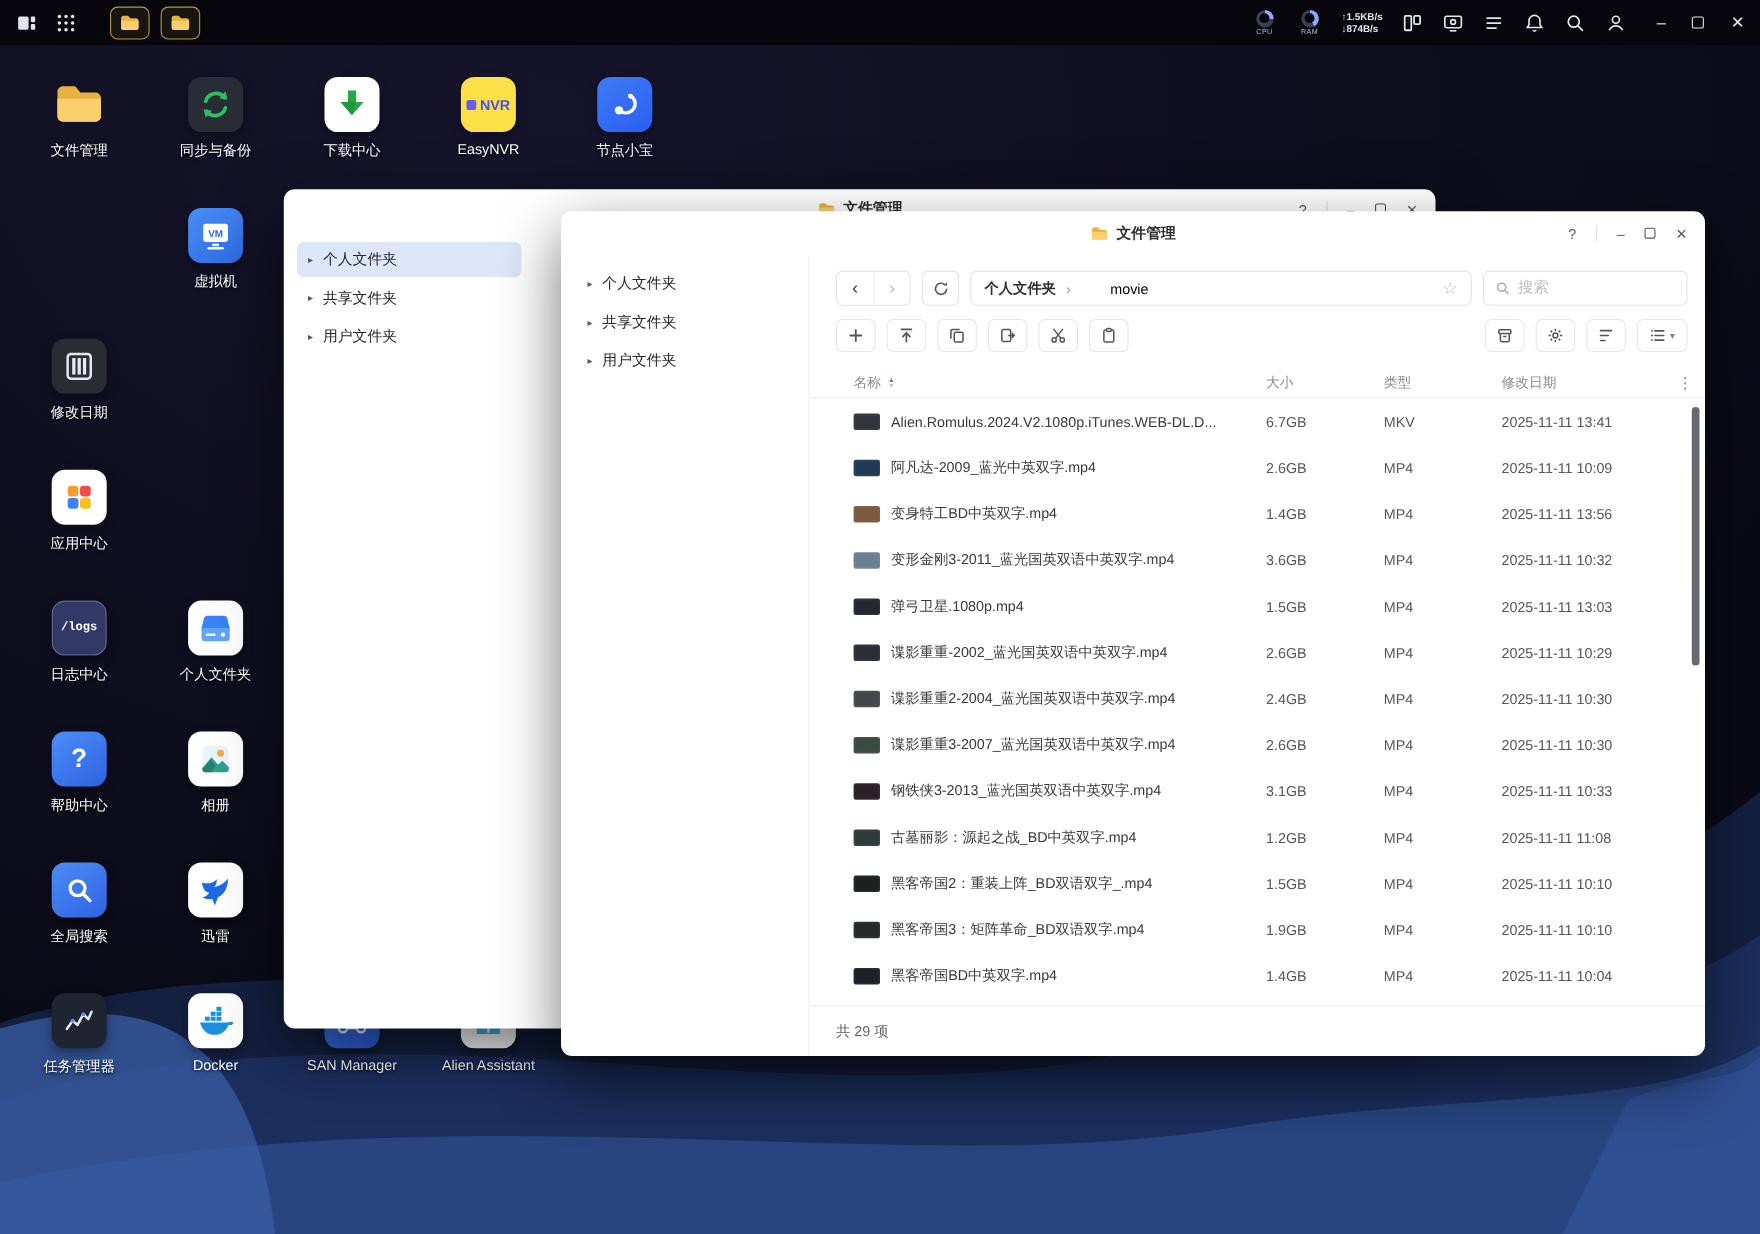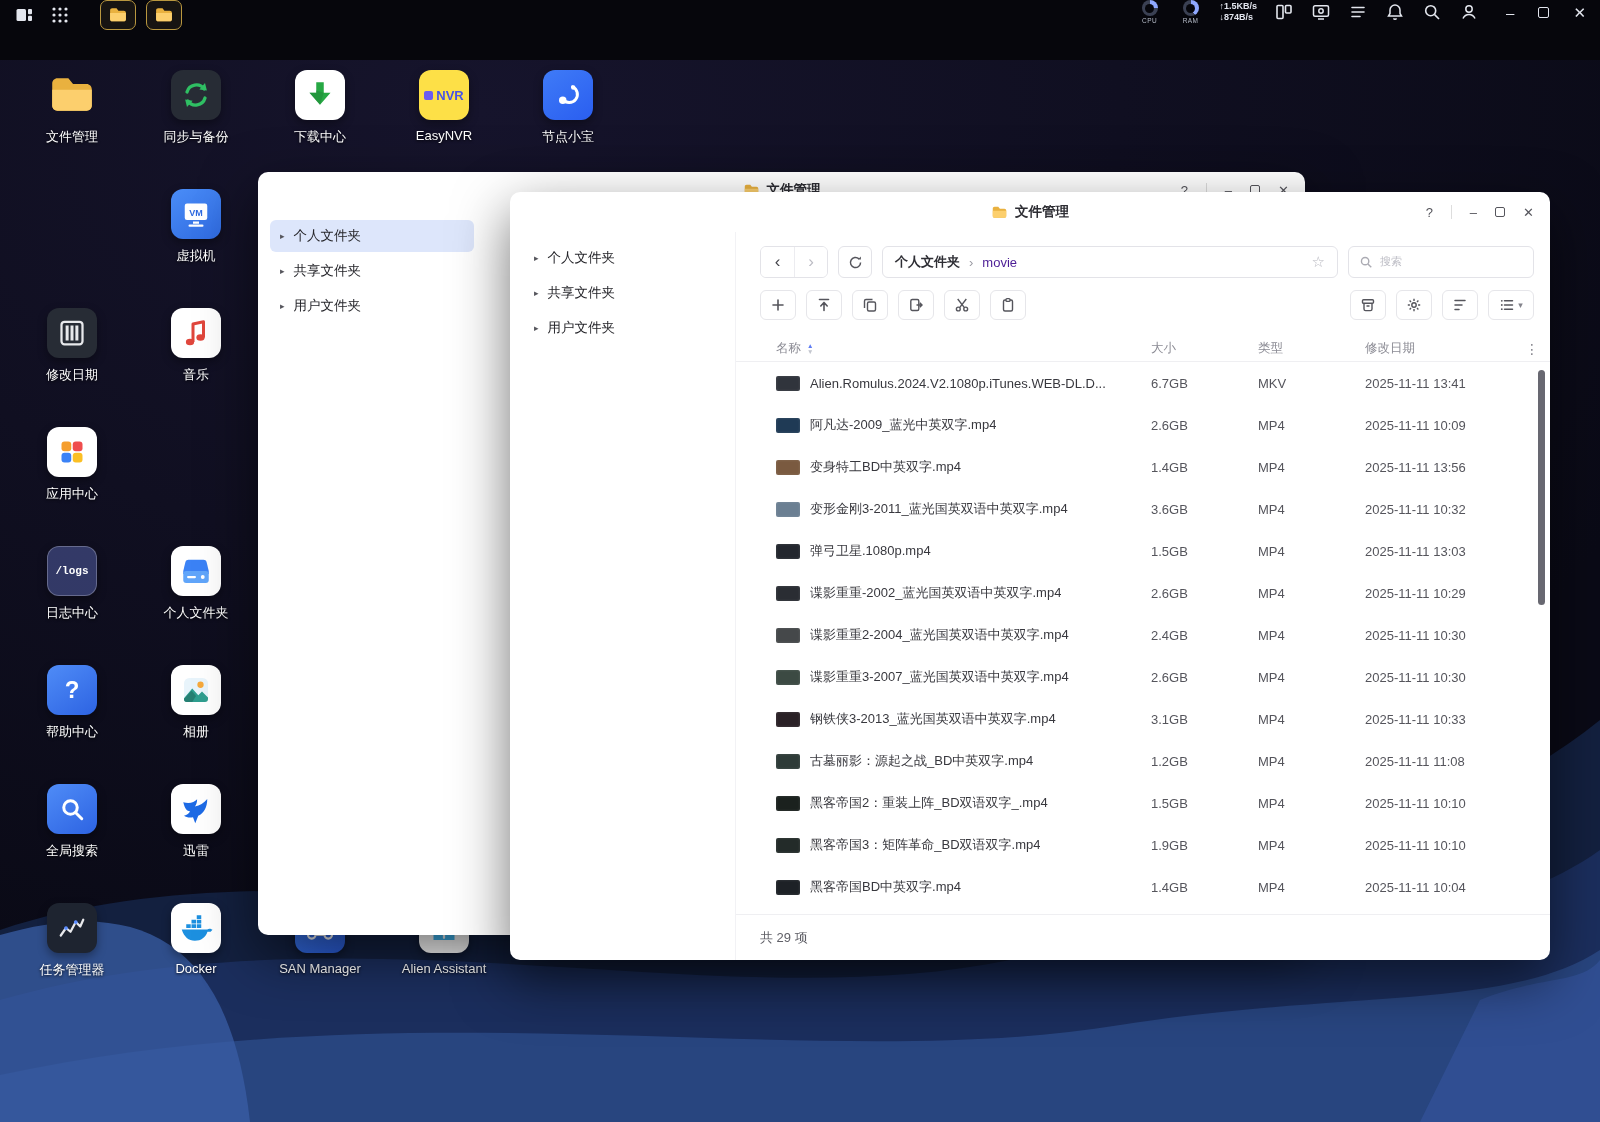--- a/index.html
+++ b/index.html
@@ -5,22 +5,22 @@
   * { margin:0; padding:0; box-sizing:border-box; }
   html,body { width:1600px; height:1122px; overflow:hidden; }
   body { font-family:"Liberation Sans","DejaVu Sans",sans-serif; background:#0a0a16; position:relative; }
 
   .screen { position:absolute; inset:0; }
 
   
   .wallpaper { position:absolute; inset:0; width:100%; height:100%; }
 
   
-  .taskbar { position:absolute; top:0; left:0; right:0; height:60px; background:#06060c;
-             display:flex; align-items:flex-start; padding:0 14px; z-index:50; color:#dde0e9; }
+  .taskbar { position:absolute; top:0; left:0; right:0; height:41px; background:#06060c;
+             display:flex; align-items:center; padding:0 14px; z-index:50; color:#dde0e9; }
   .tb-left { display:flex; align-items:center; gap:16px; }
   .tb-ico { width:20px; height:20px; display:flex; align-items:center; justify-content:center; color:#e3e6ee; cursor:pointer; }
   .tb-apps { display:flex; gap:10px; margin-left:14px; }
   .tb-appbtn { width:36px; height:30px; border:1.5px solid #b9973f; border-radius:7px; background:rgba(250,210,100,.07);
                display:flex; align-items:center; justify-content:center; cursor:pointer; }
   .tb-appbtn svg { width:20px; height:20px; }
   .tb-right { margin-left:auto; display:flex; align-items:center; gap:17px; }
   .gauge { width:24px; display:flex; flex-direction:column; align-items:center; cursor:pointer; }
   .ring { width:16px; height:16px; border-radius:50%; position:relative; }
   .ring::after { content:""; position:absolute; inset:3.5px; border-radius:50%; background:#06060c; }
@@ -74,26 +74,26 @@
   .nav-btn { width:33px; display:flex; align-items:center; justify-content:center; font-size:17px; color:#44444b;
              background:#fff; cursor:pointer; }
   .nav-btn + .nav-btn { border-left:1px solid #ececf0; color:#bcbcc4; }
   .sq-btn { width:34px; height:32px; border:1px solid #e3e3e8; border-radius:6px; background:#fff;
             display:flex; align-items:center; justify-content:center; cursor:pointer; }
   .sq-btn svg { width:15px; height:15px; }
   .crumb { flex:1; height:32px; border:1px solid #e3e3e8; border-radius:6px; display:flex; align-items:center;
            padding:0 12px; gap:9px; font-size:13px; min-width:0; }
   .crumb .root { color:#2e2e34; font-weight:bold; cursor:pointer; }
   .crumb .sep { color:#9a9aa2; }
-  .crumb .cur { color:#4c1d95; cursor:pointer; }
+  .crumb .cur { color:#000000; cursor:pointer;margin-left:27px; }
   .crumb .star { margin-left:auto; color:#b8b8c0; font-size:15px; cursor:pointer; }
   .searchbox { width:186px; height:32px; border:1px solid #e3e3e8; border-radius:6px; display:flex; align-items:center;
                padding:0 10px; gap:7px; color:#a9a9b1; }
   .searchbox svg { width:14px; height:14px; flex:0 0 auto; }
-  .searchbox input { border:none; outline:none; width:100%; font-size:11px; color:#333; background:transparent;
+  .searchbox input { border:none; outline:none; width:100%; font-size:14px; color:#333; background:transparent;
                      font-family:Liberation Mono, monospace; }
   .searchbox input::placeholder { color:#bcbcc4; }
 
   .action-row { display:flex; align-items:center; gap:10px; margin:12px 16px 0 24px; flex:0 0 auto; }
   .abtn { width:36px; height:30px; border:1px solid #e6e6ea; border-radius:6px; background:#fff;
           display:flex; align-items:center; justify-content:center; gap:3px; cursor:pointer; }
   .abtn svg { width:16px; height:16px; }
   .agrp-r { margin-left:auto; display:flex; gap:10px; }
   .caret { font-size:9px; color:#83838b; }
 
@@ -232,30 +232,20 @@
       <svg viewBox="0 0 48 48">
           <rect x="9" y="10" width="30" height="22" rx="3" fill="#fff"></rect>
           <text x="24" y="26" font-size="12" font-weight="bold" fill="#2f6ae0" text-anchor="middle">VM</text>
           <rect x="20" y="34" width="8" height="3" fill="#fff"></rect>
           <rect x="14" y="38" width="20" height="3" rx="1.5" fill="#fff"></rect>
         </svg>
     </div>
     <div class="dlabel">虚拟机</div>
   </div>
 
-  <div class="dicon" style="--c:1;--r:2">
-    <div class="tile" style="background:#fff">
-      <svg viewBox="0 0 48 48">
-          <path d="M20 36V12l14-3v21" stroke="#e0463c" stroke-width="4" fill="none" stroke-linejoin="round"></path>
-          <ellipse cx="16" cy="36" rx="5.5" ry="4.4" fill="#e0463c"></ellipse>
-          <ellipse cx="30" cy="30" rx="5.5" ry="4.4" fill="#e0463c"></ellipse>
-        </svg>
-    </div>
-    <div class="dlabel">音乐</div>
-  </div>
 
 
   <div class="dicon" style="--c:1;--r:4">
     <div class="tile" style="background:#fff">
       <svg viewBox="0 0 48 48">
           <path d="M14 9h20c2 0 3.6 1.2 4.1 3l2.9 12v4H7v-4l2.9-12c.5-1.8 2.1-3 4.1-3z" fill="#3b82f6"></path>
           <rect x="7" y="24" width="34" height="16" rx="4" fill="#60a5fa"></rect>
           <circle cx="33" cy="32" r="2.6" fill="#fff"></circle>
           <rect x="12" y="30.5" width="12" height="3" rx="1.5" fill="#fff"></rect>
         </svg>

